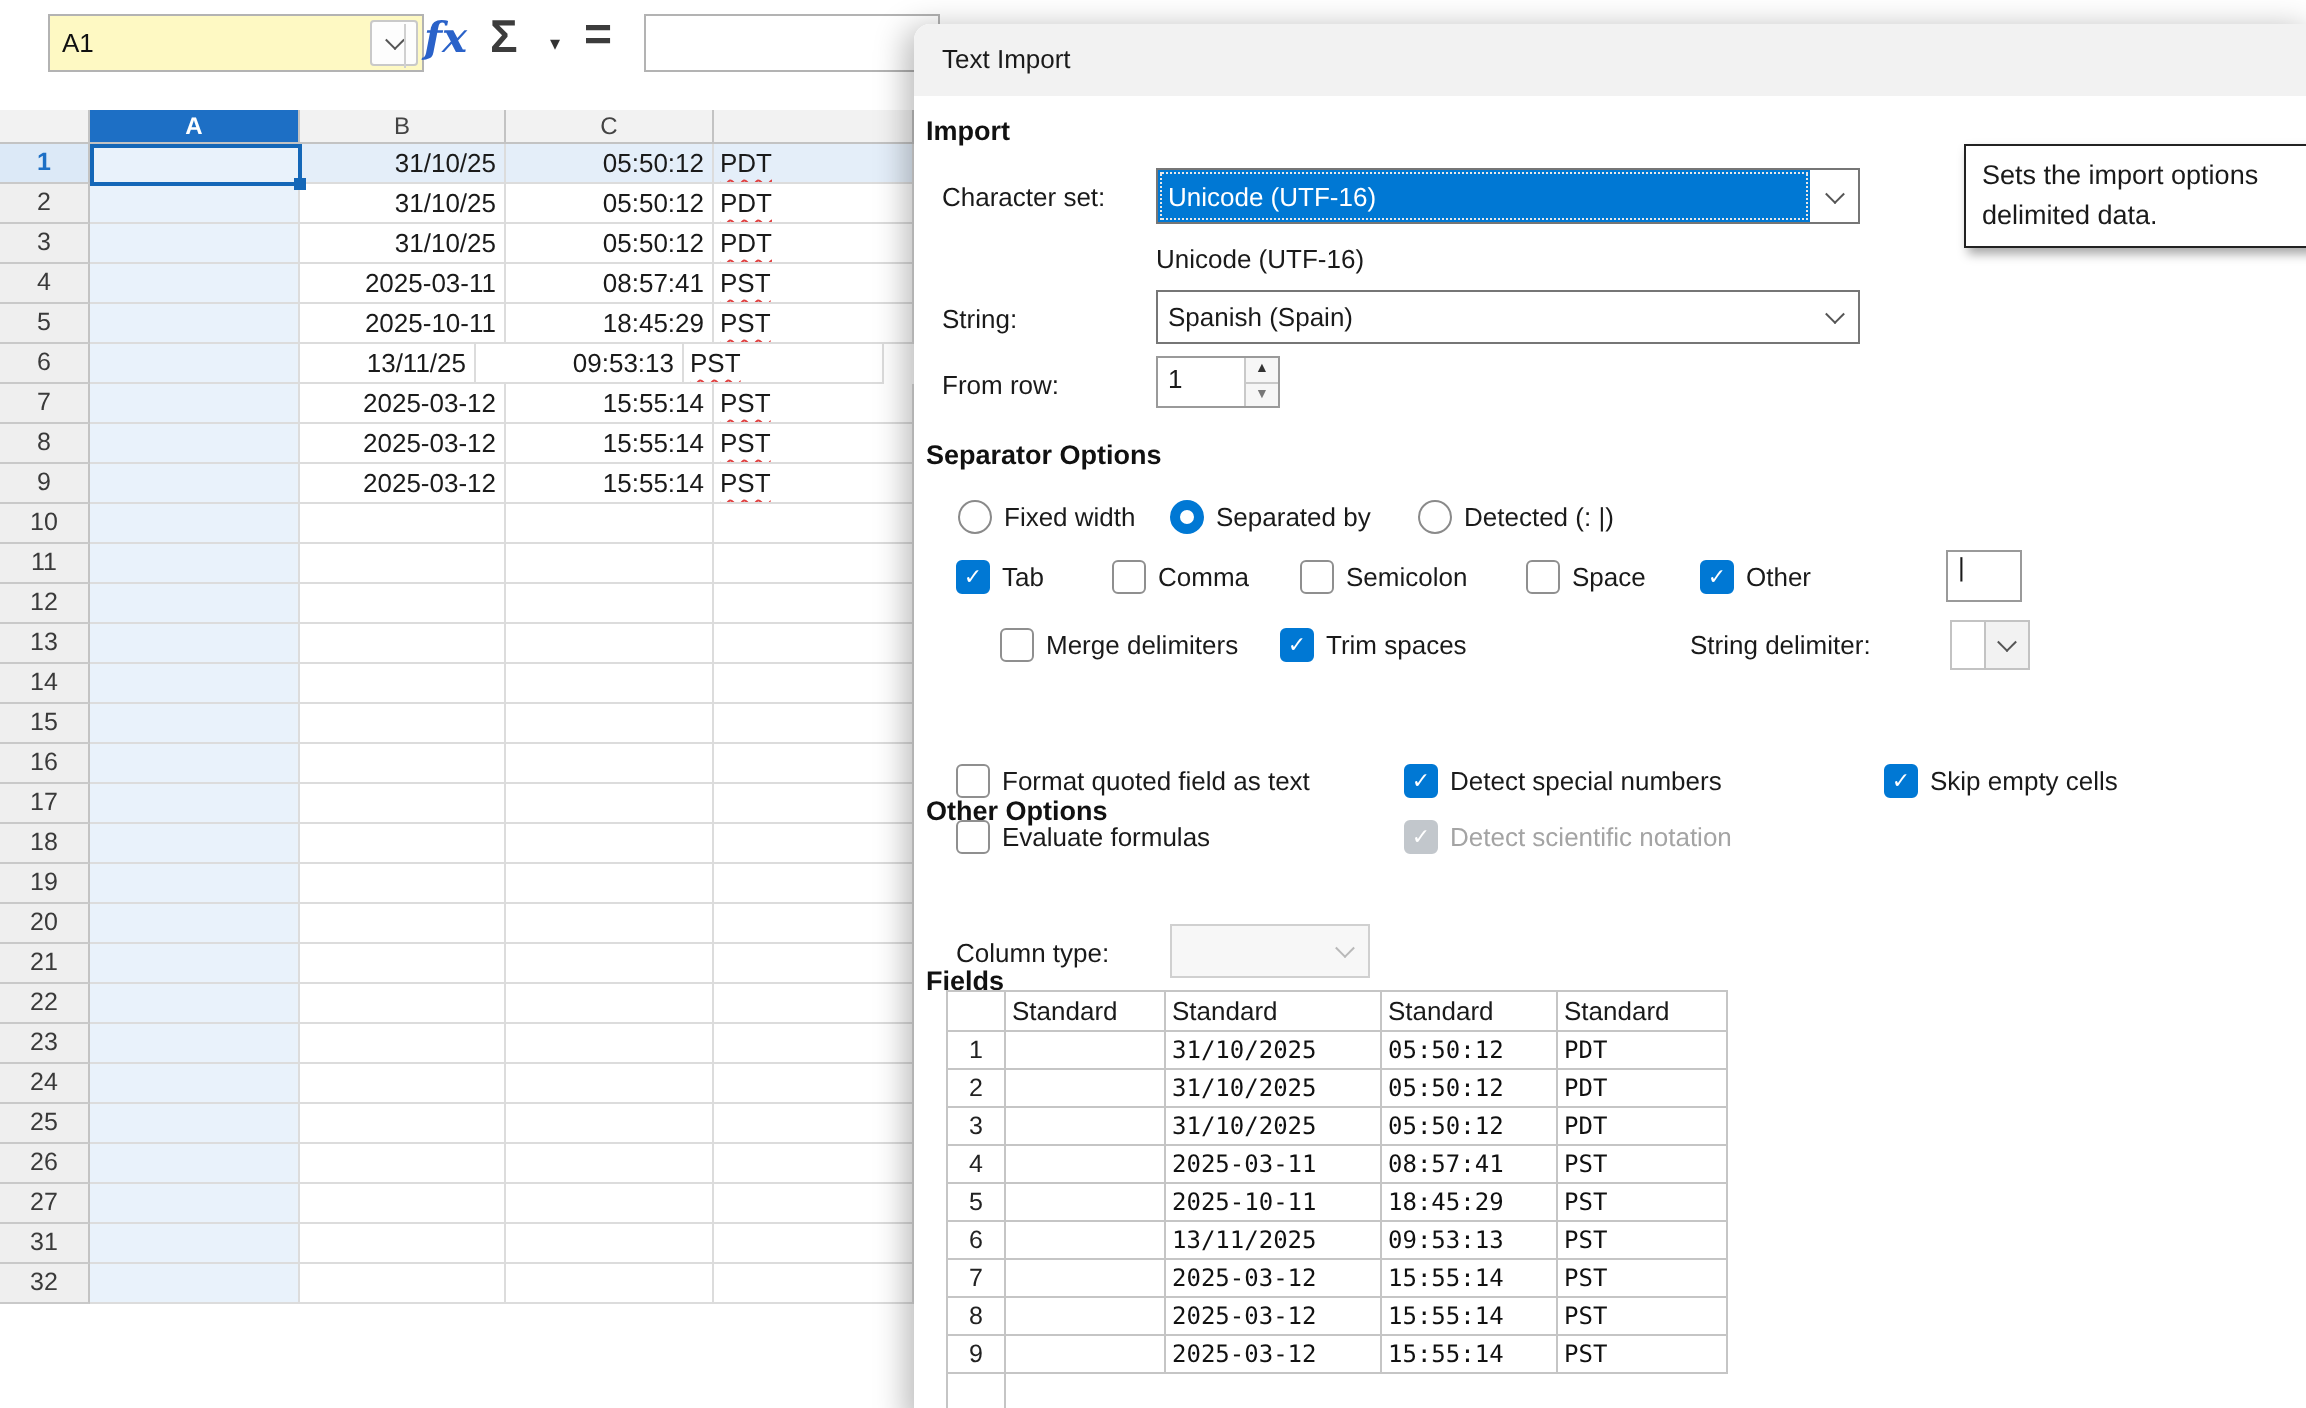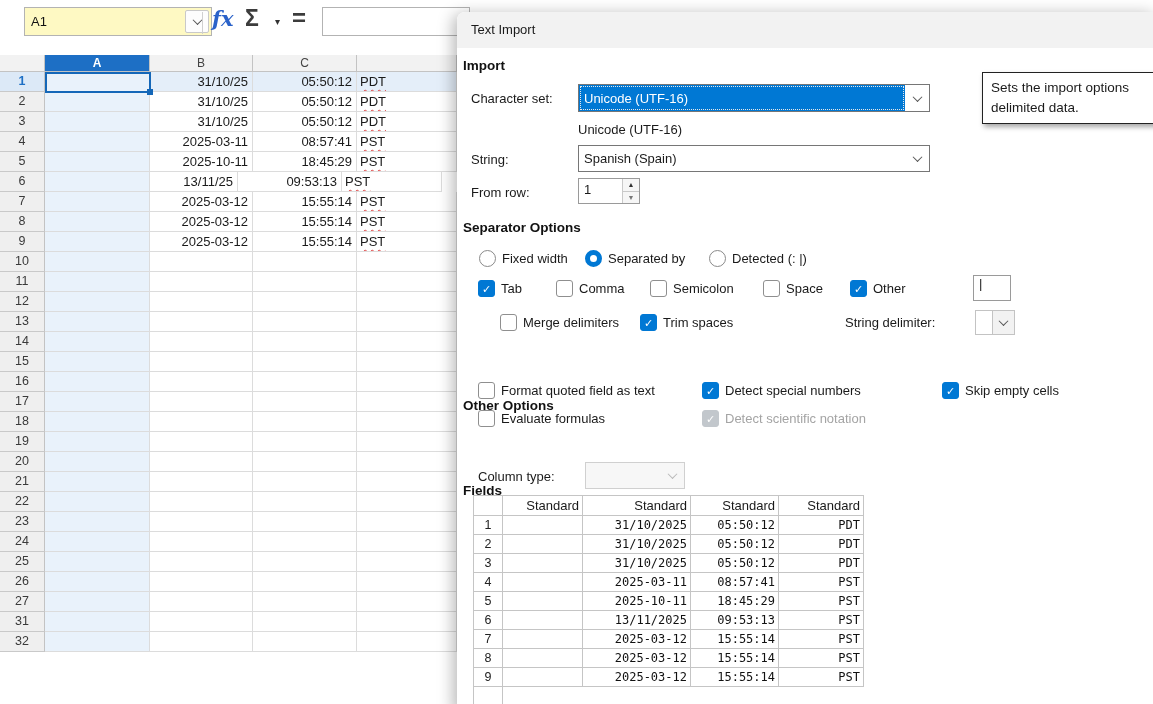--- a/index.html
+++ b/index.html
@@ -64,21 +64,21 @@
   .cb.disabled .box { background:#c2c7cc; border-color:#c2c7cc; color:#fff; font-size:11px; line-height:16px; text-align:center; }
   .cb.disabled .box::before { content:"✓"; }
   .cb.disabled .lbl { color:#a4a4a4; }
   .small-input { position:absolute; border:1px solid #9a9a9a; background:#fff; font-size:13px; padding-left:5px; }
   .mini-combo { position:absolute; height:25px; border:1px solid #c3c3c3; background:#fff; display:flex; }
   .mini-combo .text { width:16px; }
   .mini-combo .btn { width:22px; border-left:1px solid #c3c3c3; background:#f2f2f2; display:flex; align-items:center; justify-content:center; }
   
   .preview { position:absolute; left:16px; top:483px; width:391px; }
   .preview table { border-collapse:collapse; width:391px; }
-  .preview th, .preview td { border:1px solid #c5c5c5; height:19px; padding:0 3px; font-weight:normal; text-align:right; overflow:hidden; white-space:nowrap; }
+  .preview th, .preview td { border:1px solid #c5c5c5; height:19px; padding:0 3px; font-weight:normal; text-align:left; overflow:hidden; white-space:nowrap; }
   .preview th { height:20px; font-size:13px; }
   .preview td.rn { text-align:center; font-size:12.5px; color:#222; }
   .preview td.data { font-family:"DejaVu Sans Mono", monospace; font-size:12px; color:#111; }
   .preview-tail { position:absolute; left:16px; top:674px; width:30px; height:30px; border-left:1px solid #c5c5c5; border-right:1px solid #c5c5c5; }
   
   .tooltip { position:absolute; left:982px; top:72px; width:200px; background:#fff; border:1.5px solid #222; padding:5px 8px; font-size:13.5px; line-height:20px; box-shadow:2px 3px 5px rgba(0,0,0,.35); z-index:30; }
   .tooltip span { display:block; }
 </style>
 </head>
 <body>

